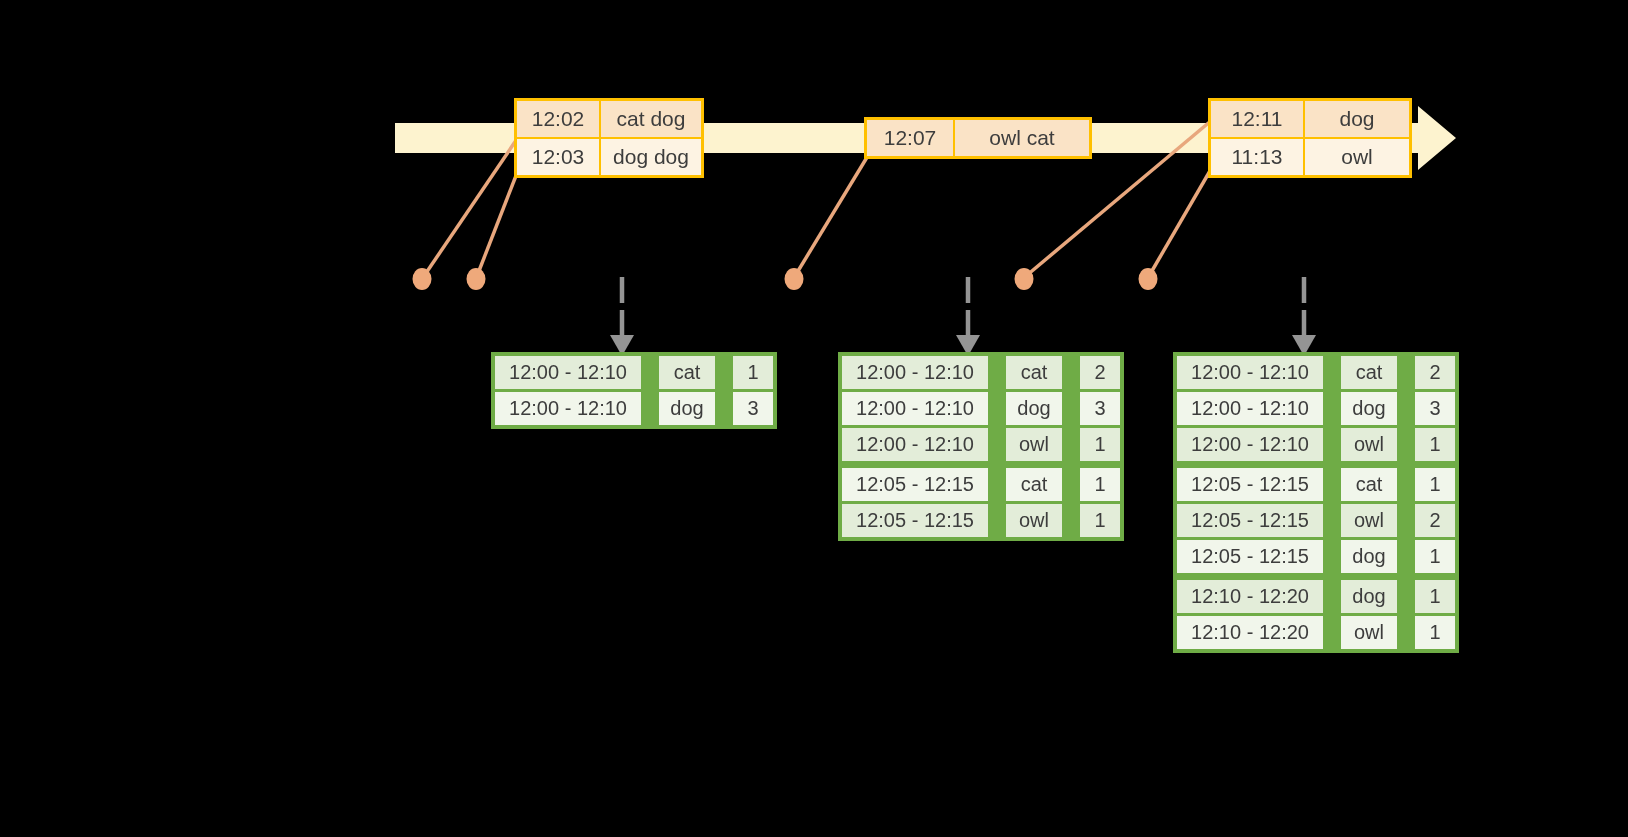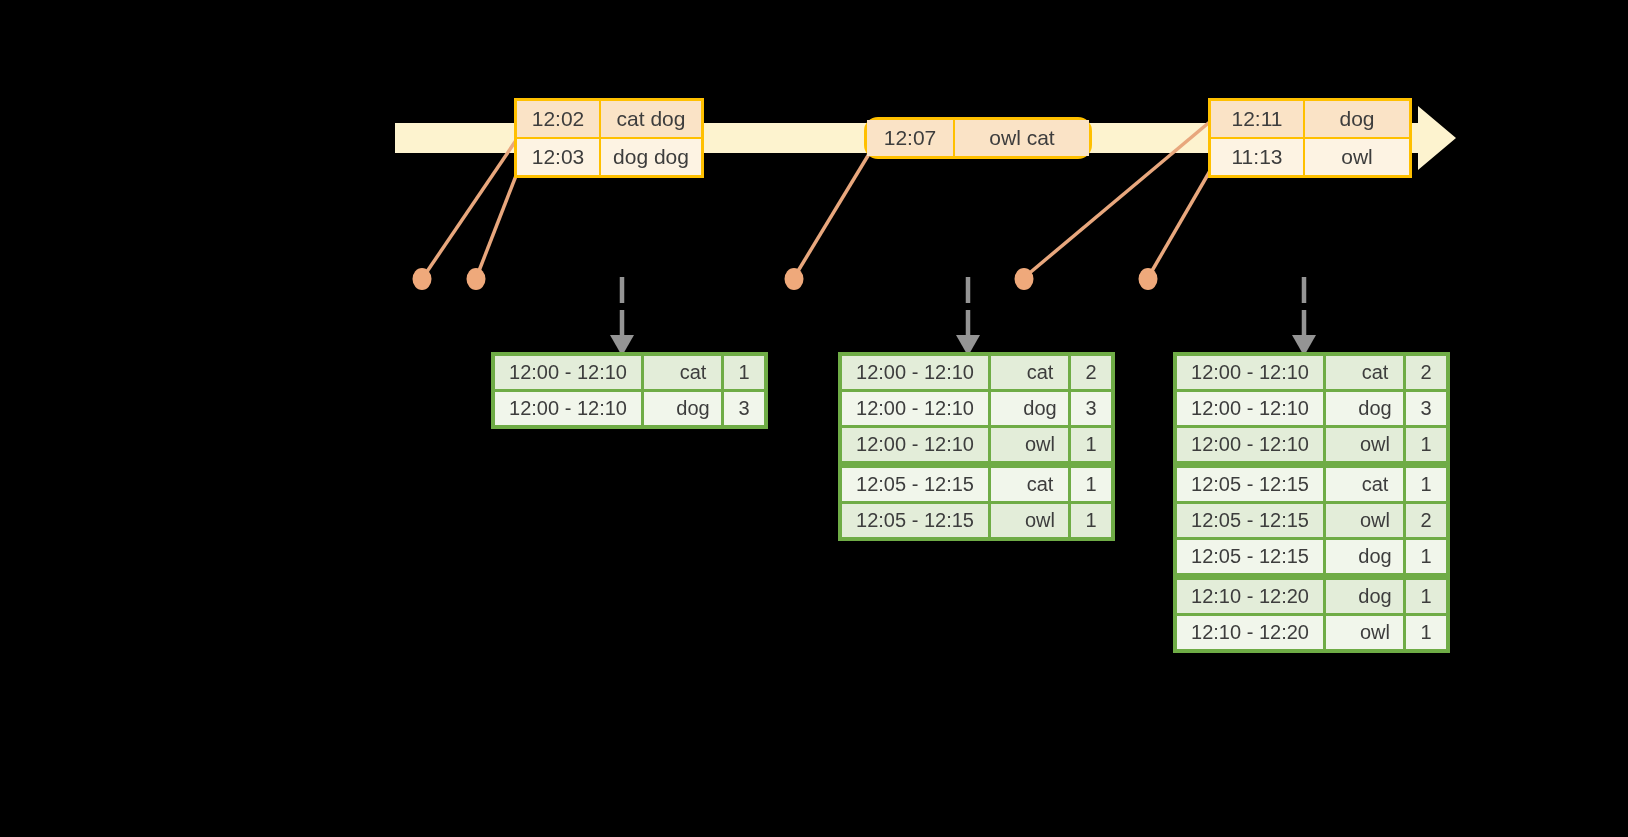--- a/index.html
+++ b/index.html
@@ -20,40 +20,40 @@
   
   .ebox{position:absolute;z-index:3;background:var(--accent_gold,#ffc000);
     border:3px solid var(--accent_gold,#ffc000);display:flex;flex-direction:column;gap:2px;}
   .ebox-row{display:flex;gap:2px;}
   .ebox .cell{display:flex;align-items:center;justify-content:center;height:36px;font-size:21px;}
   .ebox-row:nth-child(odd) .cell{background:var(--peach_dark,#fae3c6);}
   .ebox-row:nth-child(even) .cell{background:var(--peach_light,#fdf3e3);}
   .ebox .time{width:82px;}
   .ebox .words{width:100px;}
   .ebox.b1{left:514px;top:62px;}
-  .ebox.b2{left:864px;top:81px;border-radius:14px;}
+  .ebox.b2{left:864px;top:81px;}
   .ebox.b2 .time{width:86px;}
   .ebox.b2 .words{width:134px;}
   .ebox.b3{left:1208px;top:62px;}
   .ebox.b3 .time{width:92px;}
   .ebox.b3 .words{width:104px;}
   
   .rtable{position:absolute;top:316px;z-index:3;background:var(--green_border,#6fac46);
     border:4px solid var(--green_border,#6fac46);display:flex;flex-direction:column;}
   .rtable.t1{left:491px;}
   .rtable.t2{left:838px;}
   .rtable.t3{left:1173px;}
-  .rt-row{display:flex;gap:3px;margin-top:3px;}
+  .rt-row{display:flex;gap:18px;margin-top:3px;}
   .rt-row:first-child{margin-top:0;}
   .rt-row.group-start{margin-top:7px;}
   .rt-row .cell{height:33px;display:flex;align-items:center;justify-content:center;font-size:20px;}
   .rt-row.shade-a .cell{background:var(--green_dark,#e3edd9);}
   .rt-row.shade-b .cell{background:var(--green_light,#f1f6eb);}
   .cell.window{width:146px;}
-  .cell.word{width:56px;padding-left:21px;}
+  .cell.word{width:56px;}
   .cell.count{width:40px;}
 </style>
 </head>
 <body>
 
 <div class="canvas">
 
   <div class="band"></div>
   <div class="band-head"></div>
 

